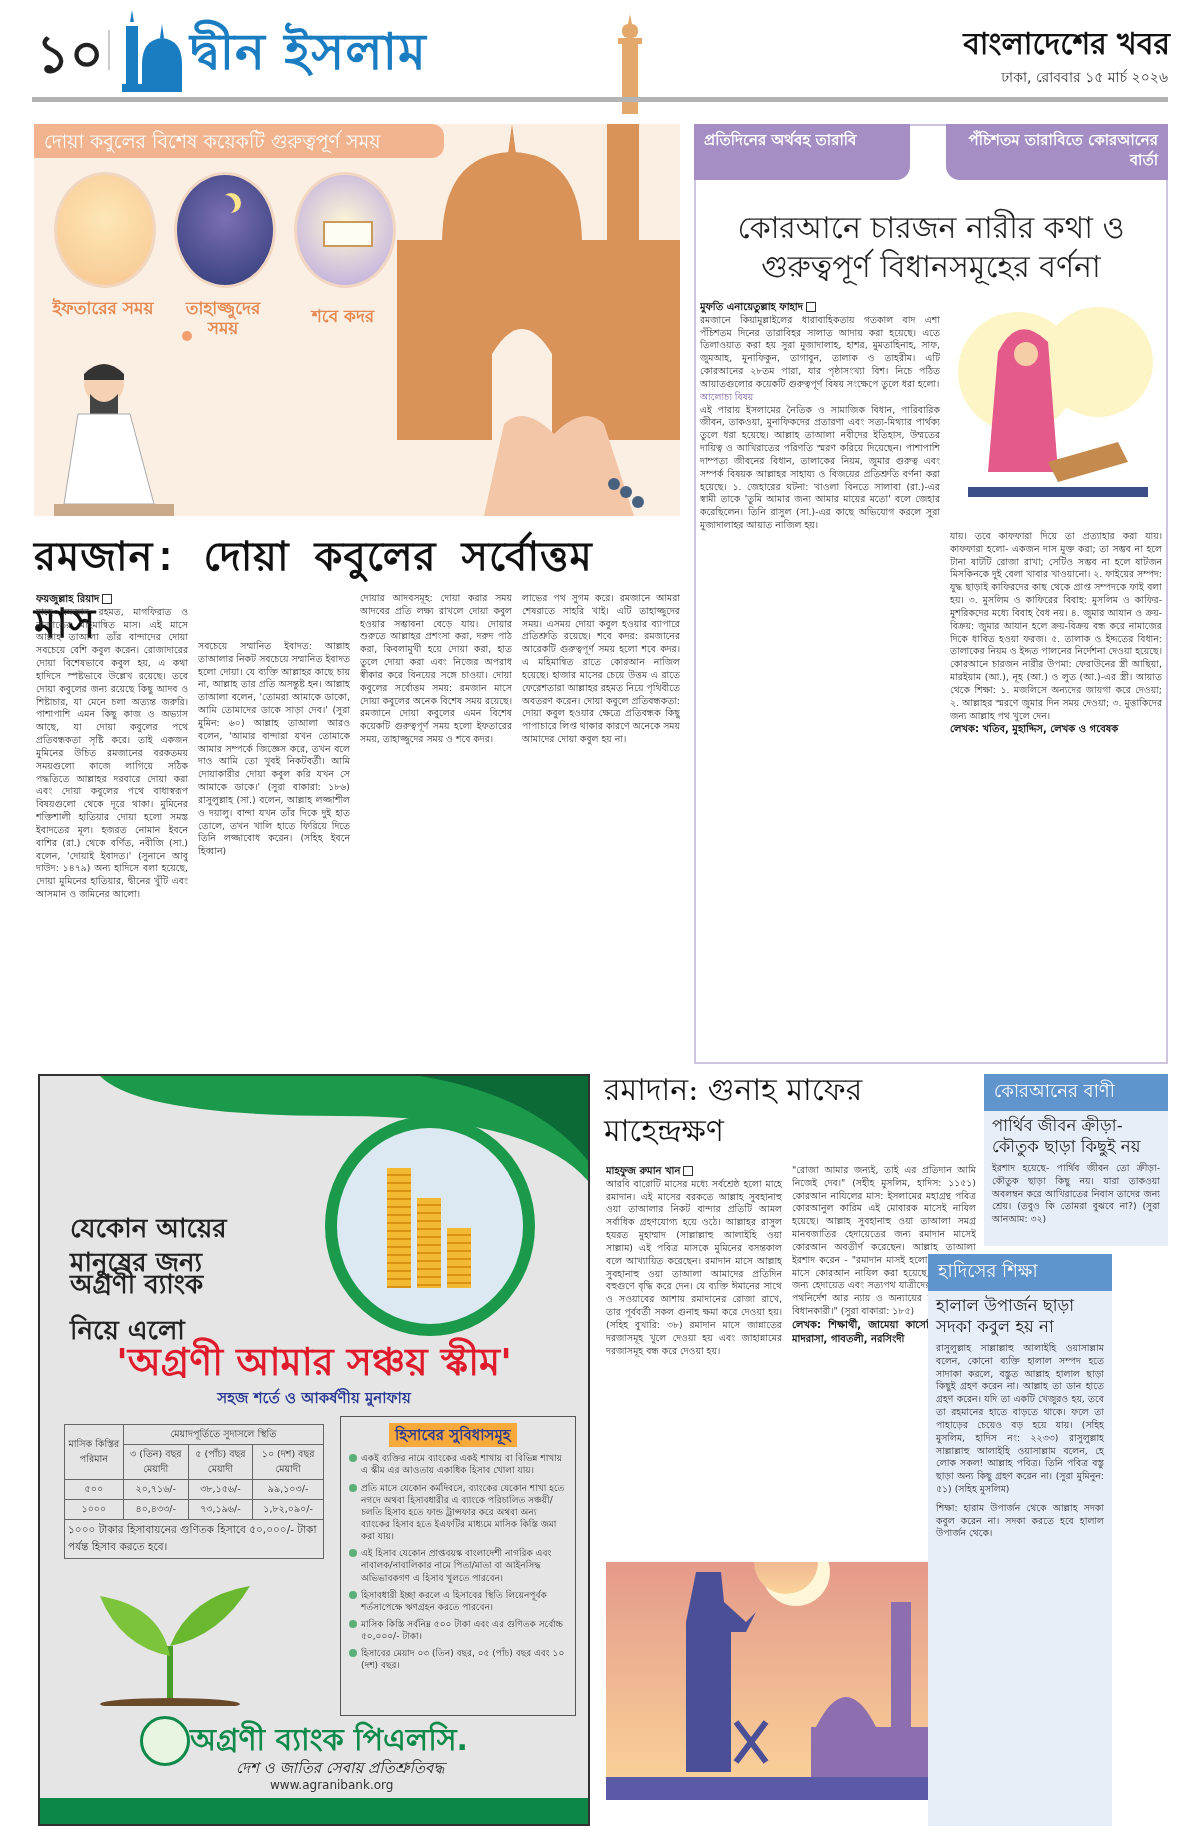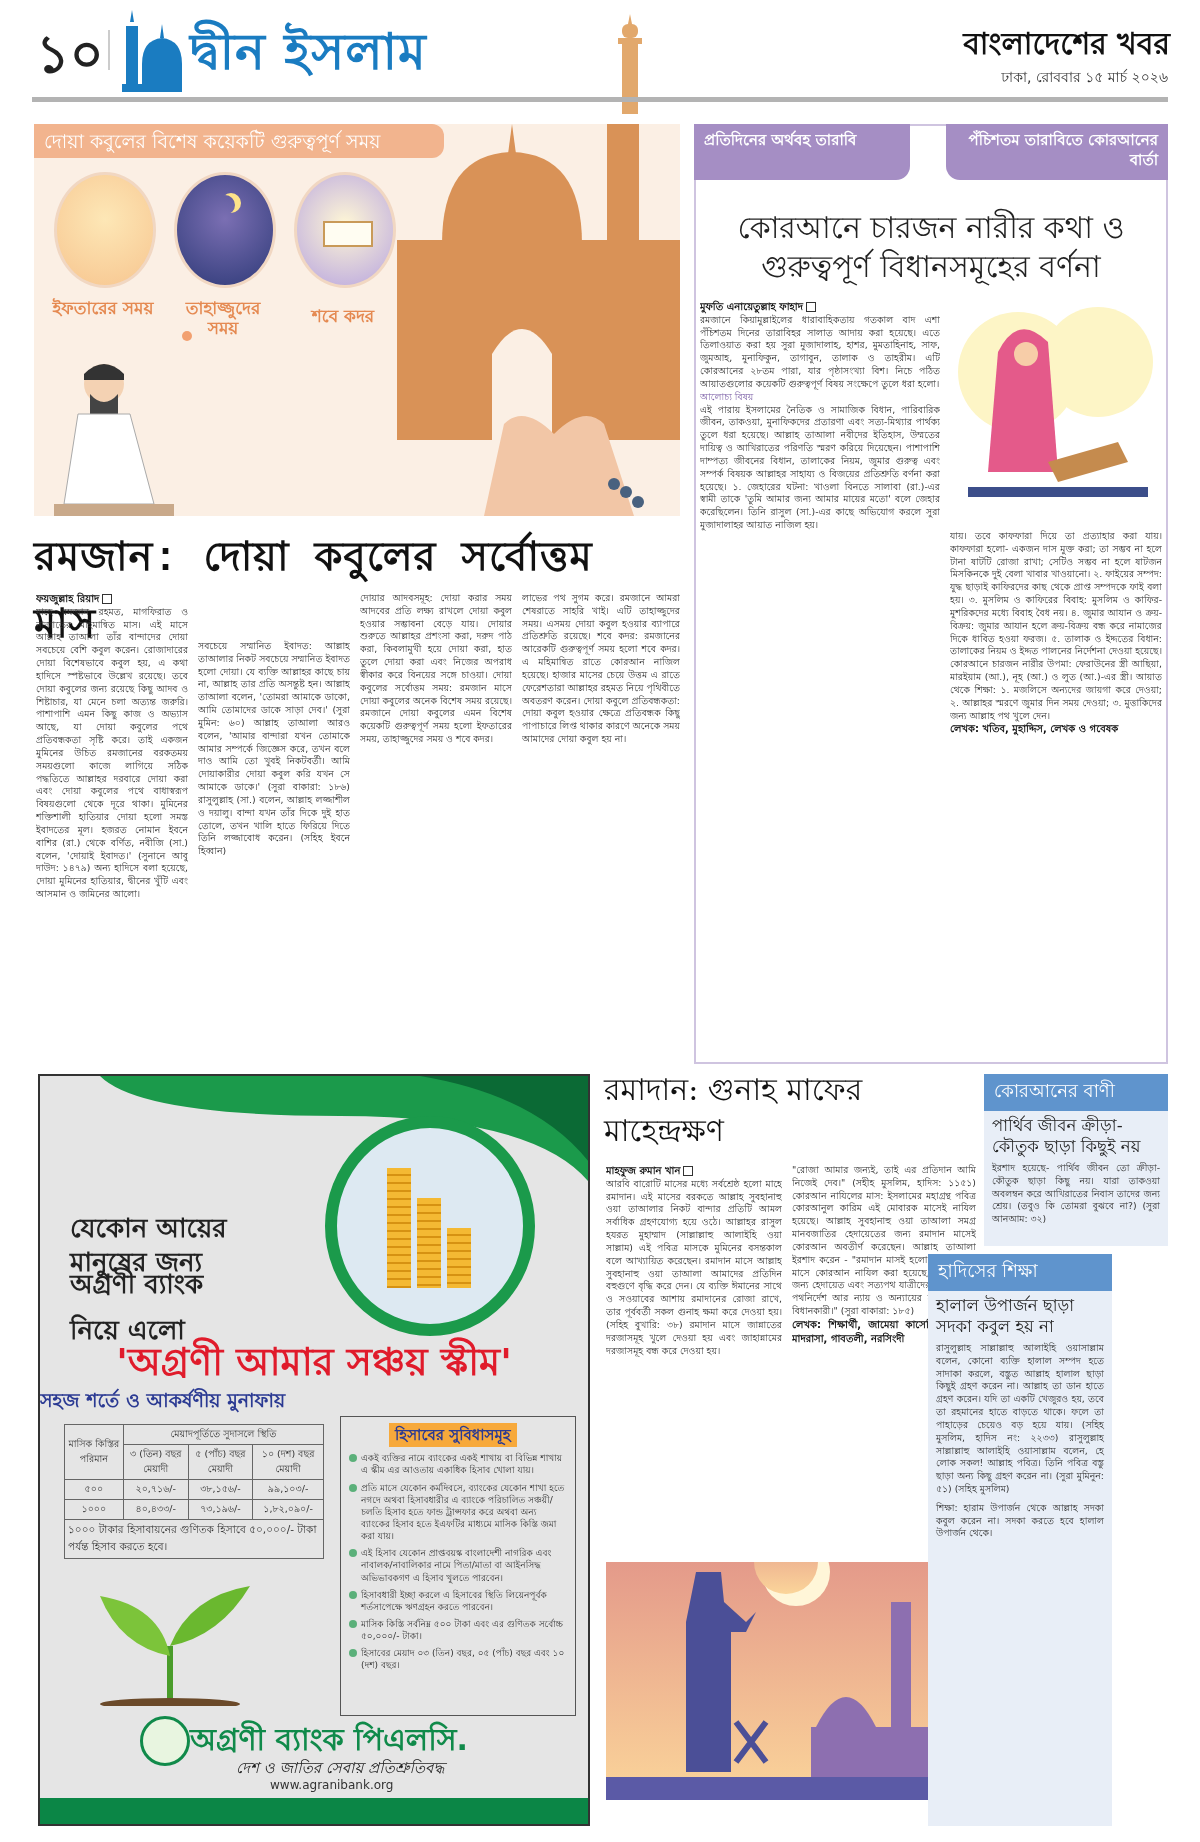--- a/index.html
+++ b/index.html
@@ -35,21 +35,21 @@
   .r-frame{left:694px;top:124px;width:474px;height:940px;border:2px solid #cfc4e0;box-sizing:border-box;}
   .hl2{left:700px;top:196px;width:462px;text-align:center;font-size:30px;line-height:1.3;color:#222;font-family:"DejaVu Serif",serif;margin-top:12px;}
   .sub-purple{color:#7b5fa6;}
   .woman{left:948px;top:292px;width:210px;height:220px;}
   
   .ad{left:38px;top:1074px;width:552px;height:752px;background:#e5e5e5;border:2px solid #333;box-sizing:border-box;overflow:hidden;}
   .ad-swoosh{left:0;top:0;width:552px;height:110px;}
   .ad-line{left:30px;font-size:26px;font-weight:bold;color:#222;}
   .ad-coins{left:285px;top:40px;width:210px;height:220px;}
   .ad-scheme{left:0;width:548px;top:256px;text-align:center;font-size:38px;font-weight:bold;color:#e01b2b;}
-  .ad-sub{left:0;width:548px;top:310px;font-size:19px;font-weight:bold;color:#2b3a93;}
+  .ad-sub{left:0;width:548px;top:310px;text-align:center;font-size:15px;font-weight:bold;color:#2b3a93;}
   table.rate{border-collapse:collapse;font-size:9.5px;color:#333;}
   table.rate td{border:1px solid #666;padding:2px 3px;text-align:center;}
   .benefits{left:300px;top:340px;width:236px;height:300px;border:1px solid #555;box-sizing:border-box;padding:6px 8px;font-size:9px;line-height:1.35;color:#333;}
   .ben-title{background:#f7a93b;color:#2b3a93;font-weight:bold;font-size:15px;padding:2px 6px;display:inline-block;margin-left:40px;}
   .ben-item{margin-top:5px;padding-left:12px;position:relative;}
   .ben-item:before{content:"";position:absolute;left:0;top:2px;width:8px;height:8px;border-radius:50%;background:#5bb07a;}
   .ad-brand{left:150px;top:640px;font-size:30px;font-weight:bold;color:#108a4a;}
   .ad-tag{left:196px;top:680px;font-size:15px;font-style:italic;color:#222;font-family:"DejaVu Serif",serif;}
   .ad-url{left:230px;top:702px;font-size:12px;color:#333;}
   .ad-footer{left:0;top:722px;width:552px;height:30px;background:#0b8646;}

